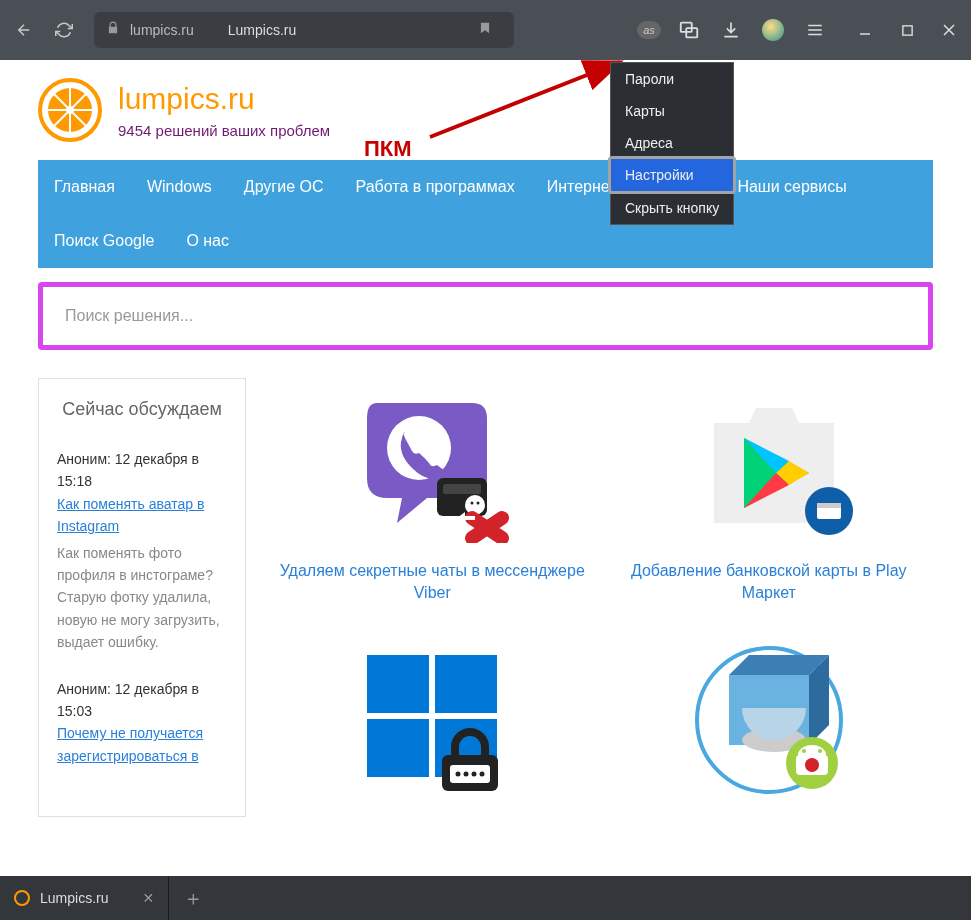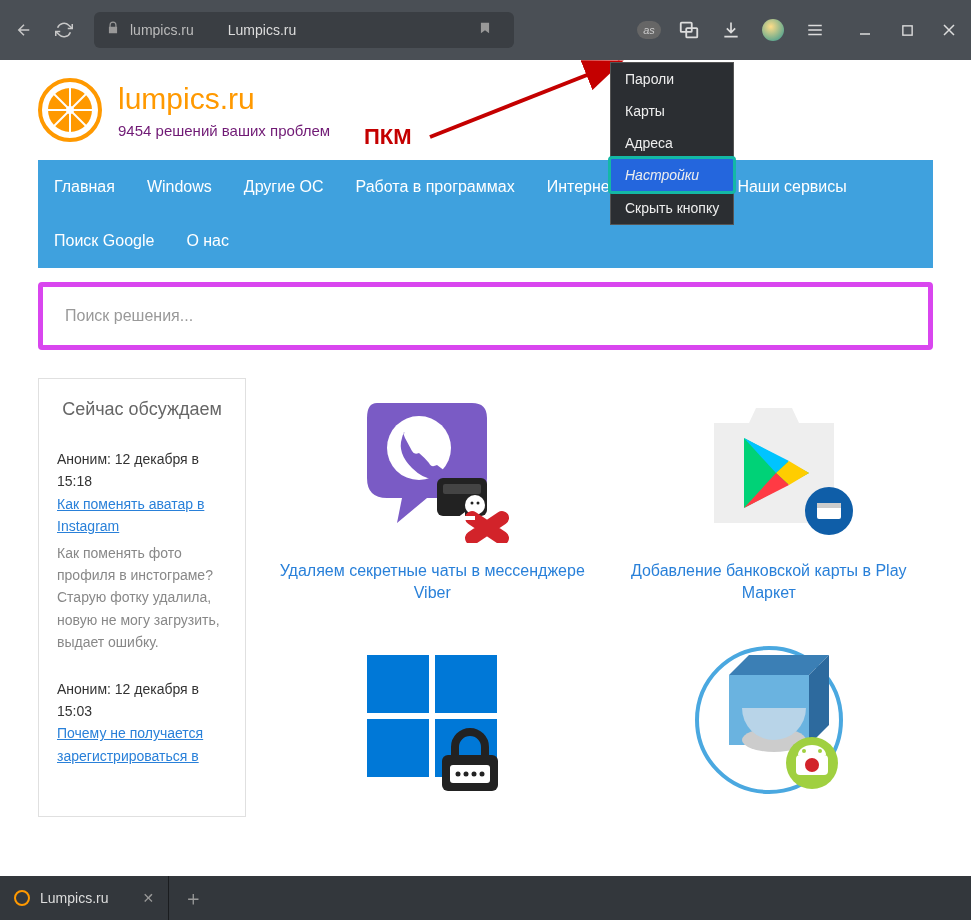--- a/index.html
+++ b/index.html
@@ -14,25 +14,25 @@
 .tab-title { color: #ddd; font-size: 14px; margin-left: 24px; flex: 1; }
 .bookmark { color: #999; margin-right: 10px; }
 .toolbar-right { display: flex; align-items: center; gap: 14px; margin-left: auto; }
 .tool-icon { width: 28px; height: 28px; display: flex; align-items: center; justify-content: center; color: #ddd; cursor: pointer; }
 .tool-icon.lastfm { background: #666; border-radius: 9px; font-size: 11px; width: 24px; height: 18px; color: #ccc; font-style: italic; }
 .avatar { width: 22px; height: 22px; border-radius: 50%; background: radial-gradient(circle at 40% 35%, #fd8, #2b9590); }
 .win-btns { display: flex; gap: 14px; margin-left: 8px; }
 
 .context-menu { position: absolute; top: 62px; left: 610px; background: #2b2e32; border: 1px solid #555; z-index: 100; min-width: 122px; }
 .context-menu-item { padding: 8px 14px; color: #eee; font-size: 14px; cursor: pointer; }
-.context-menu-item.selected { background: #2466dd; border: 3px solid #14b8a6; margin: -3px; position: relative; border-radius: 4px; font-style: italic; }
+.context-menu-item.selected { background: #2466dd; border: 3px solid #a3a3a3; margin: -3px; position: relative; border-radius: 4px; }
 .context-menu hr { border: none; border-top: 1px solid #444; }
 
 .arrow-anno { position: absolute; top: 57px; left: 420px; z-index: 99; pointer-events: none; }
-.pkm-label { position: absolute; top: 124px; left: 364px; color: #c40000; font-weight: bold; font-size: 22px; z-index: 99; }
+.pkm-label { position: absolute; top: 136px; left: 364px; color: #c40000; font-weight: bold; font-size: 22px; z-index: 99; }
 
 .page { padding: 18px 38px; height: calc(100% - 60px - 44px); overflow: hidden; }
 .site-header { display: flex; align-items: center; gap: 16px; margin-bottom: 18px; }
 .logo { width: 64px; height: 64px; border-radius: 50%; border: 4px solid #f90; display: flex; align-items: center; justify-content: center; }
 .site-title { color: #f90; font-size: 30px; font-weight: 300; }
 .site-sub { color: #701a75; font-size: 15px; margin-top: 6px; }
 
 .navbar { background: #3fa1de; color: #fff; display: flex; flex-wrap: wrap; gap: 0; margin-bottom: 14px; }
 .navbar-item { padding: 18px 16px; font-size: 16px; cursor: pointer; }
 

